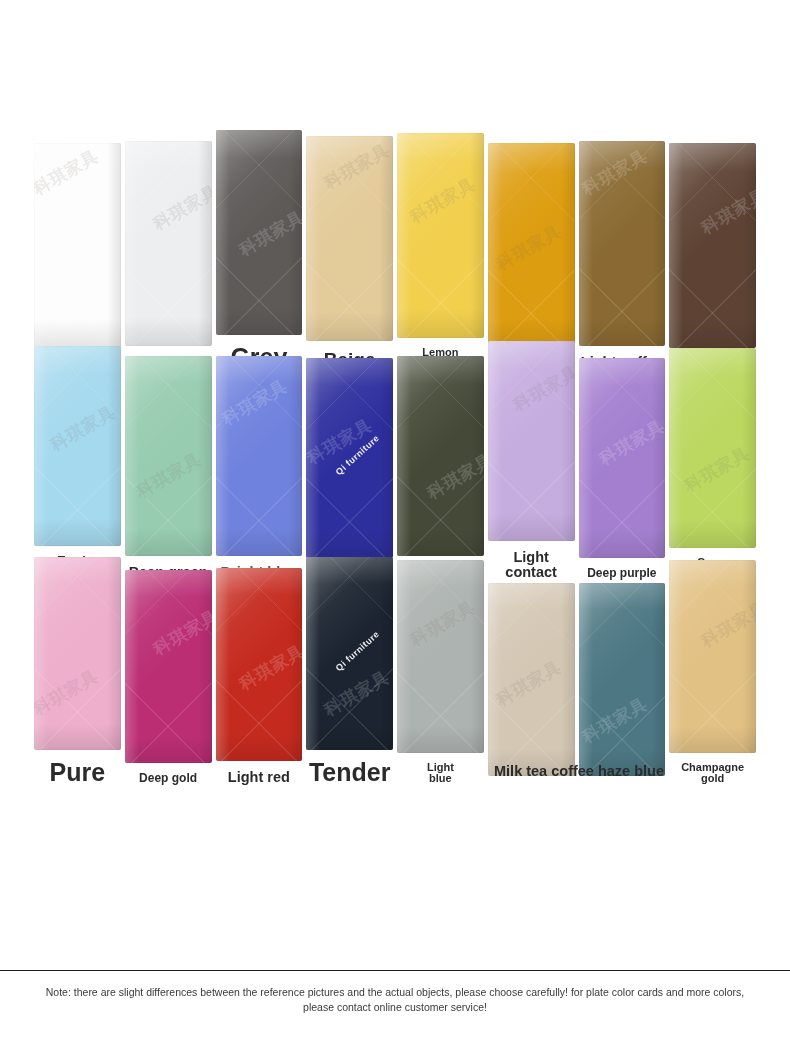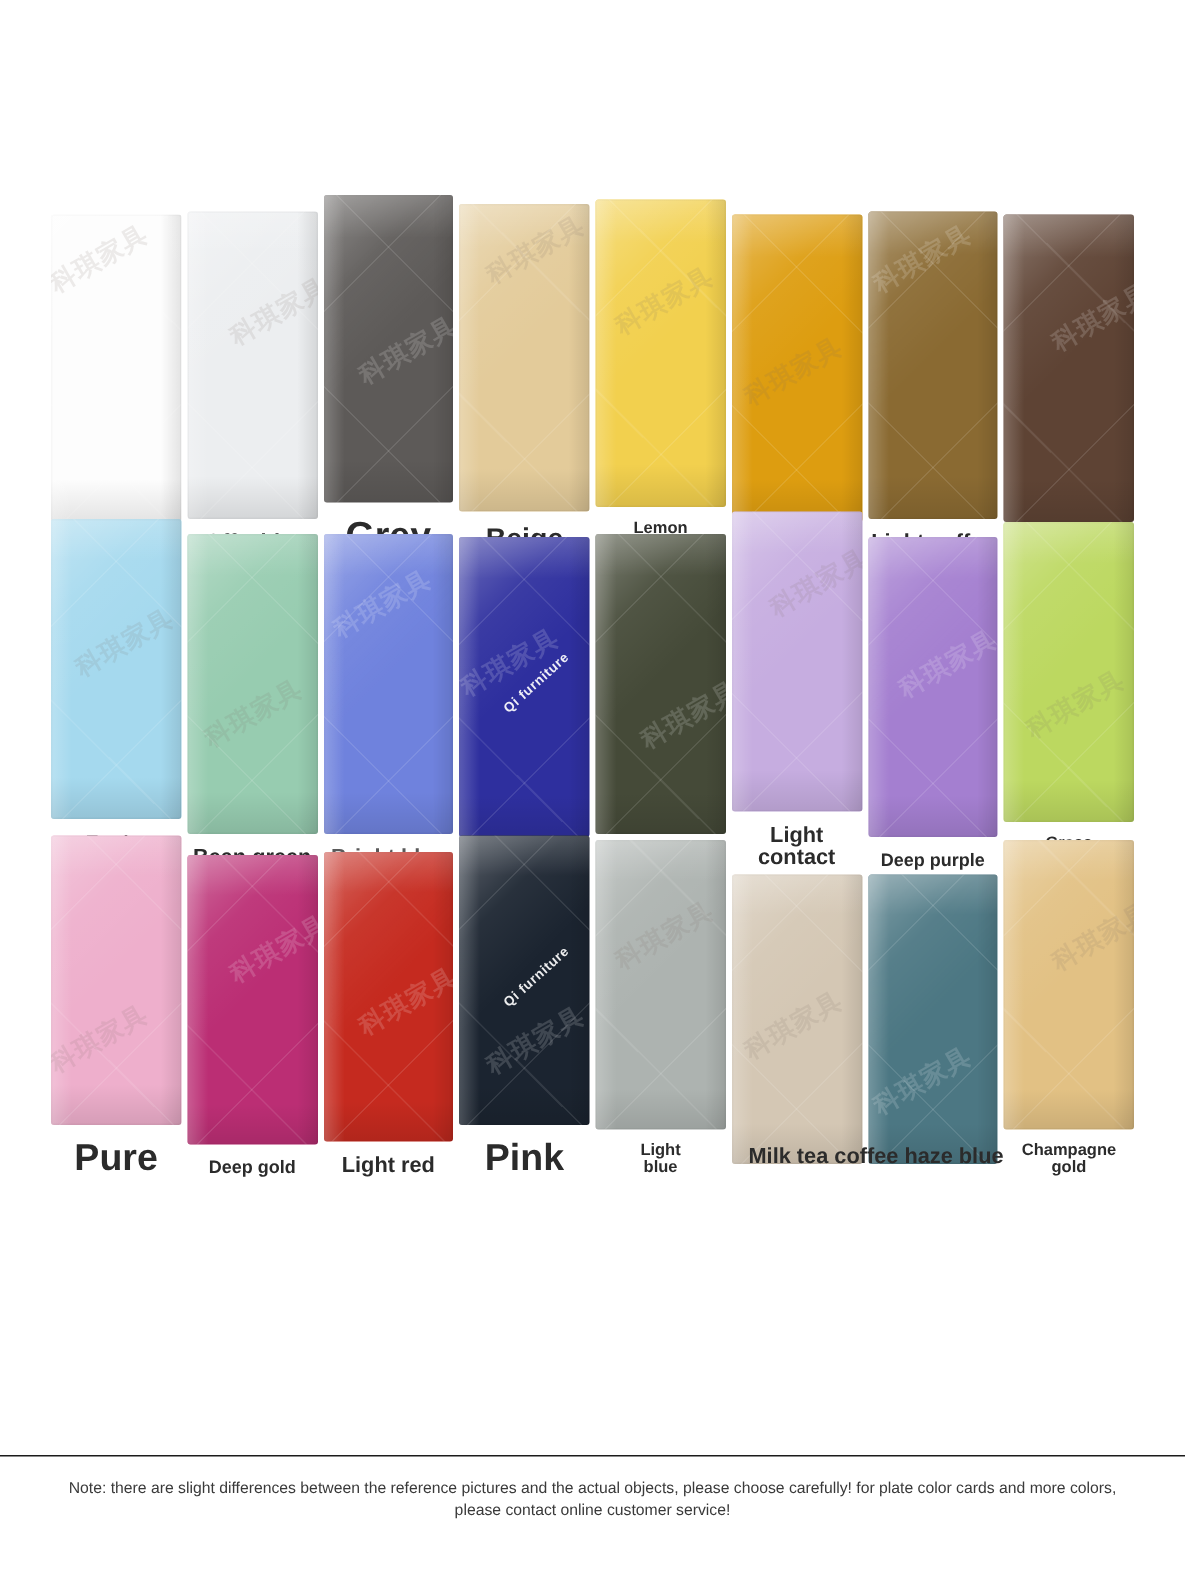--- a/index.html
+++ b/index.html
@@ -139,21 +139,20 @@
   .lbl-xs { font-size: 11px; font-weight: 700; }
   .lbl-sm { font-size: 12px; font-weight: 700; }
   .lbl-md { font-size: 14.5px; font-weight: 700; }
   .lbl-lg { font-size: 19px; font-weight: 700; }
   .lbl-xl { font-size: 25px; font-weight: 700; }
   .lbl-muted { color: #5a5a5a; font-weight: 700; }
 
   
   .span-label {
     position: absolute;
-    text-align: center;
     font-size: 14.5px;
     font-weight: 700;
     color: #2b2b2b;
     line-height: 1.05;
   }
 
   
   .footer {
     position: absolute;
     left: 0;
@@ -300,21 +299,21 @@
         <div class="swatch" style="height: 193px; background: rgb(197, 42, 31);">
           <div class="cn-mark" style="top: 88px; left: 20px;">科琪家具</div>
         </div>
         <div class="swatch-label lbl-md">Light red</div>
       </div>
       <div class="swatch-cell" style="width: 88px; margin-right: 4px;">
         <div class="swatch" style="height: 193px; background: rgb(27, 36, 48);">
           <div class="cn-mark" style="top: 125px; left: 15px;">科琪家具</div>
           <div class="swatch-mark dark-bg">Qi furniture</div>
         </div>
-        <div class="swatch-label lbl-xl">Pink</div>
+        <div class="swatch-label lbl-xl">Tender</div>
       </div>
       <div class="swatch-cell" style="width: 88px; margin-right: 4px;">
         <div class="swatch" style="height: 193px; background: rgb(173, 179, 176);">
           <div class="cn-mark" style="top: 52px; left: 10px; color: rgba(120, 110, 100, 0.13);">科琪家具</div>
         </div>
         <div class="swatch-label lbl-xs">Light
 blue</div>
       </div>
       <div class="swatch-cell" style="width: 88px; margin-right: 4px;">
         <div class="swatch" style="height: 193px; background: rgb(212, 199, 180);">

